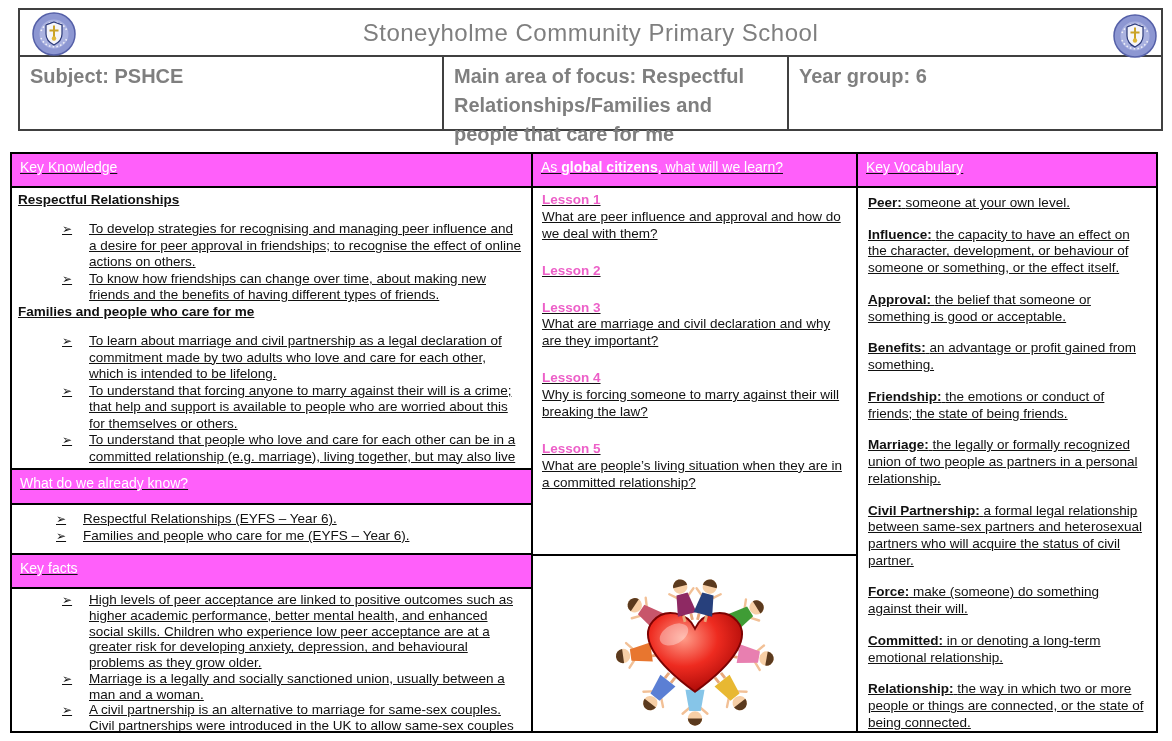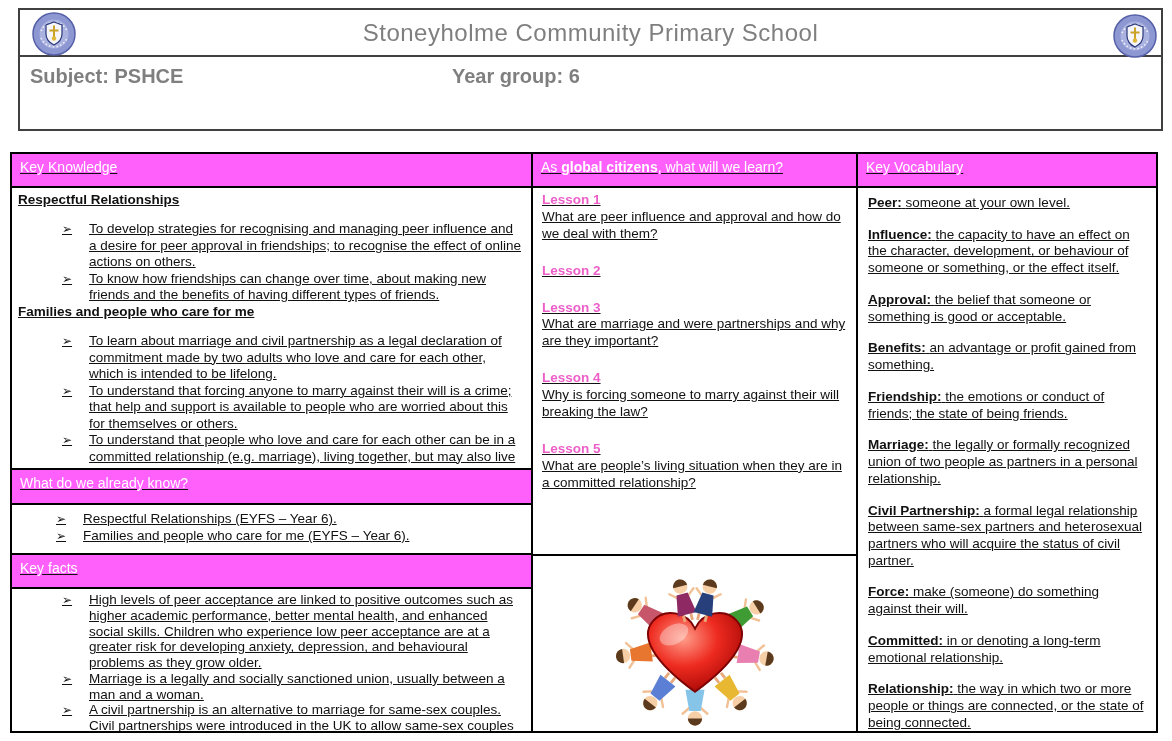--- a/index.html
+++ b/index.html
@@ -80,20 +80,21 @@
         <path d="M9,19 a14,14 0 0 1 26,0" fill="none" stroke="#f0f0f8" stroke-width="1.6" stroke-dasharray="1.6,2.2"></path>
         <path d="M9,26 a14,14 0 0 0 26,0" fill="none" stroke="#f0f0f8" stroke-width="1.6" stroke-dasharray="1.6,2.2"></path>
         <path d="M22 10 L30 13 V22 Q30 29 22 33 Q14 29 22 33 14 29 14 22 V13 Z" fill="#f5f5fa" stroke="#2c3a7a" stroke-width="1.2"></path>
         <path d="M22 13.5 v12 M17.5 18.5 h9" stroke="#c9a227" stroke-width="2"></path>
         <circle cx="22" cy="26.5" r="2.2" fill="#e0b93a"></circle>
       </svg>
     </span>
   </div>
   <div class="meta-row">
     <div class="meta-cell meta-subject">Subject: PSHCE</div>
+    <div class="meta-cell meta-focus">Main area of focus: Respectful Relationships/Families and people that care for me</div>
     <div class="meta-cell meta-year">Year group: 6</div>
   </div>
 </div>
 
 <div class="main-table">
 
   <div class="col col-left">
     <div class="band">Key Knowledge</div>
     <div class="cell knowledge-cell bb">
       <div class="subheading">Respectful Relationships</div>
@@ -160,21 +161,21 @@
     <div class="cell lessons-cell bb">
       <div class="lesson">
         <div class="lesson-label">Lesson 1</div>
         <div class="lesson-q">What are peer influence and approval and how do we deal with them?</div>
       </div>
       <div class="lesson">
         <div class="lesson-label">Lesson 2</div>
       </div>
       <div class="lesson">
         <div class="lesson-label">Lesson 3</div>
-        <div class="lesson-q">What are marriage and were partnerships and why are they important?</div>
+        <div class="lesson-q">What are marriage and civil declaration and why are they important?</div>
       </div>
       <div class="lesson">
         <div class="lesson-label">Lesson 4</div>
         <div class="lesson-q">Why is forcing someone to marry against their will breaking the law?</div>
       </div>
       <div class="lesson">
         <div class="lesson-label">Lesson 5</div>
         <div class="lesson-q">What are people’s living situation when they are in a committed relationship?</div>
       </div>
     </div>

